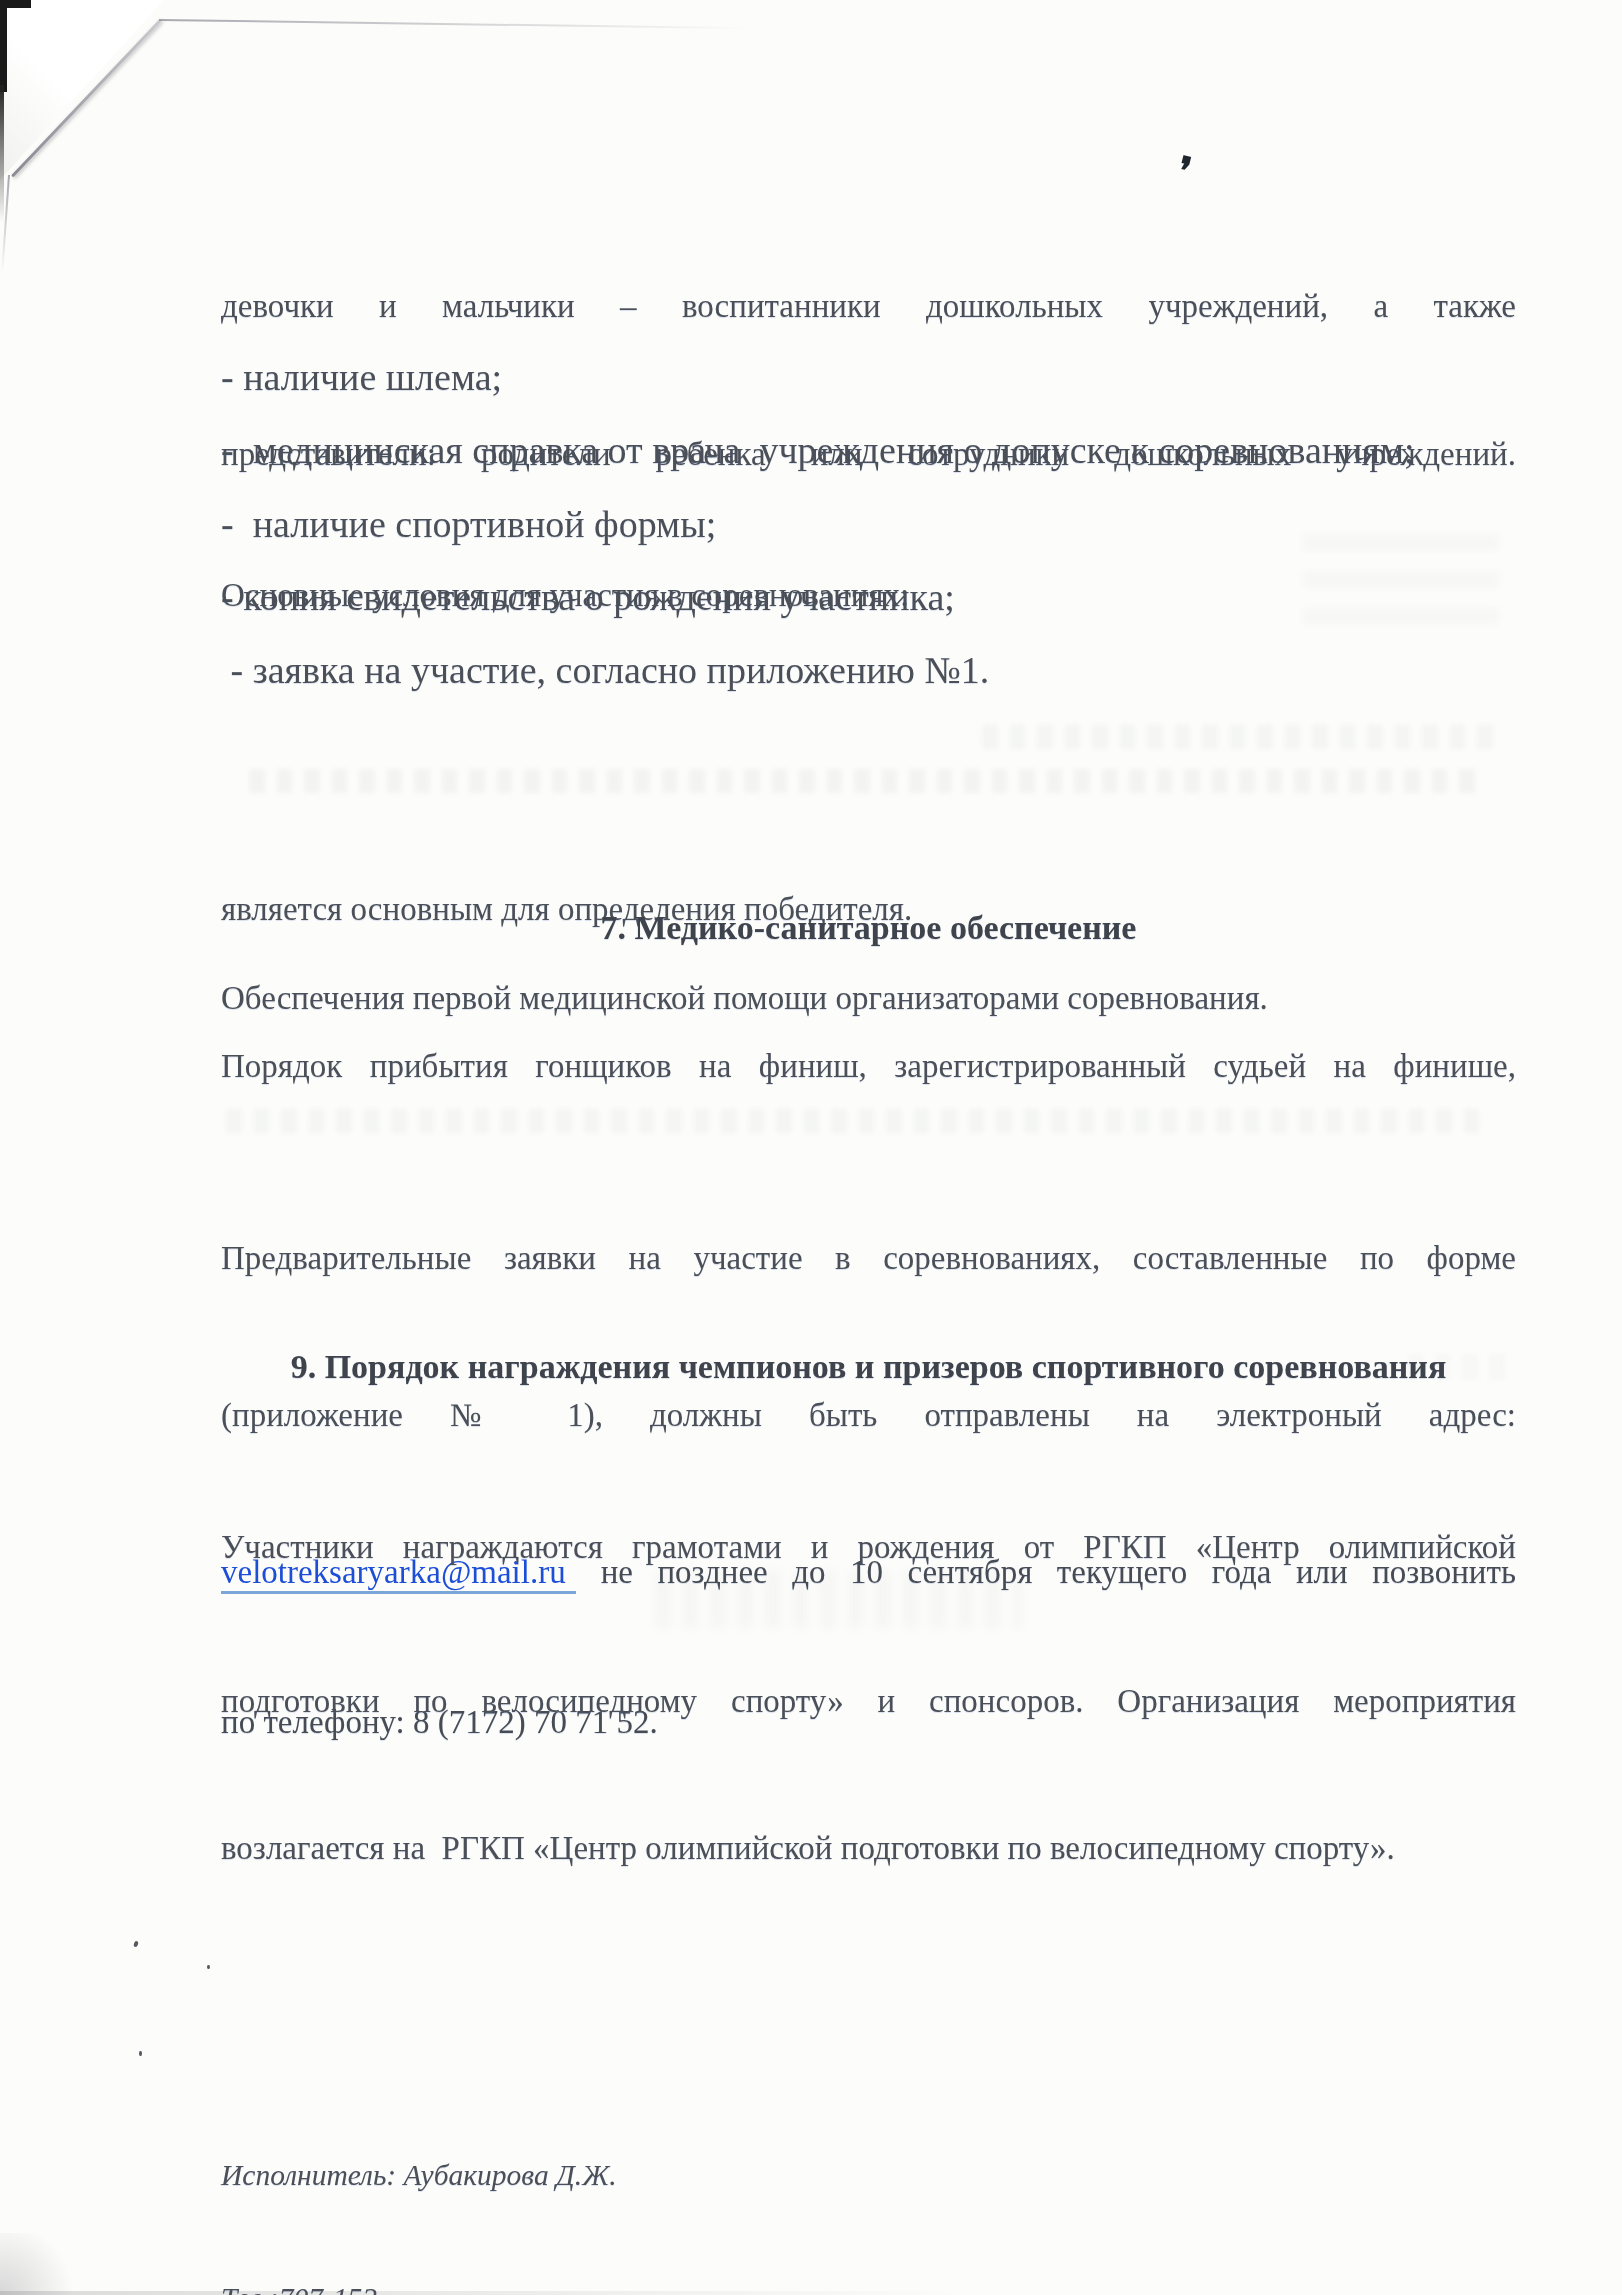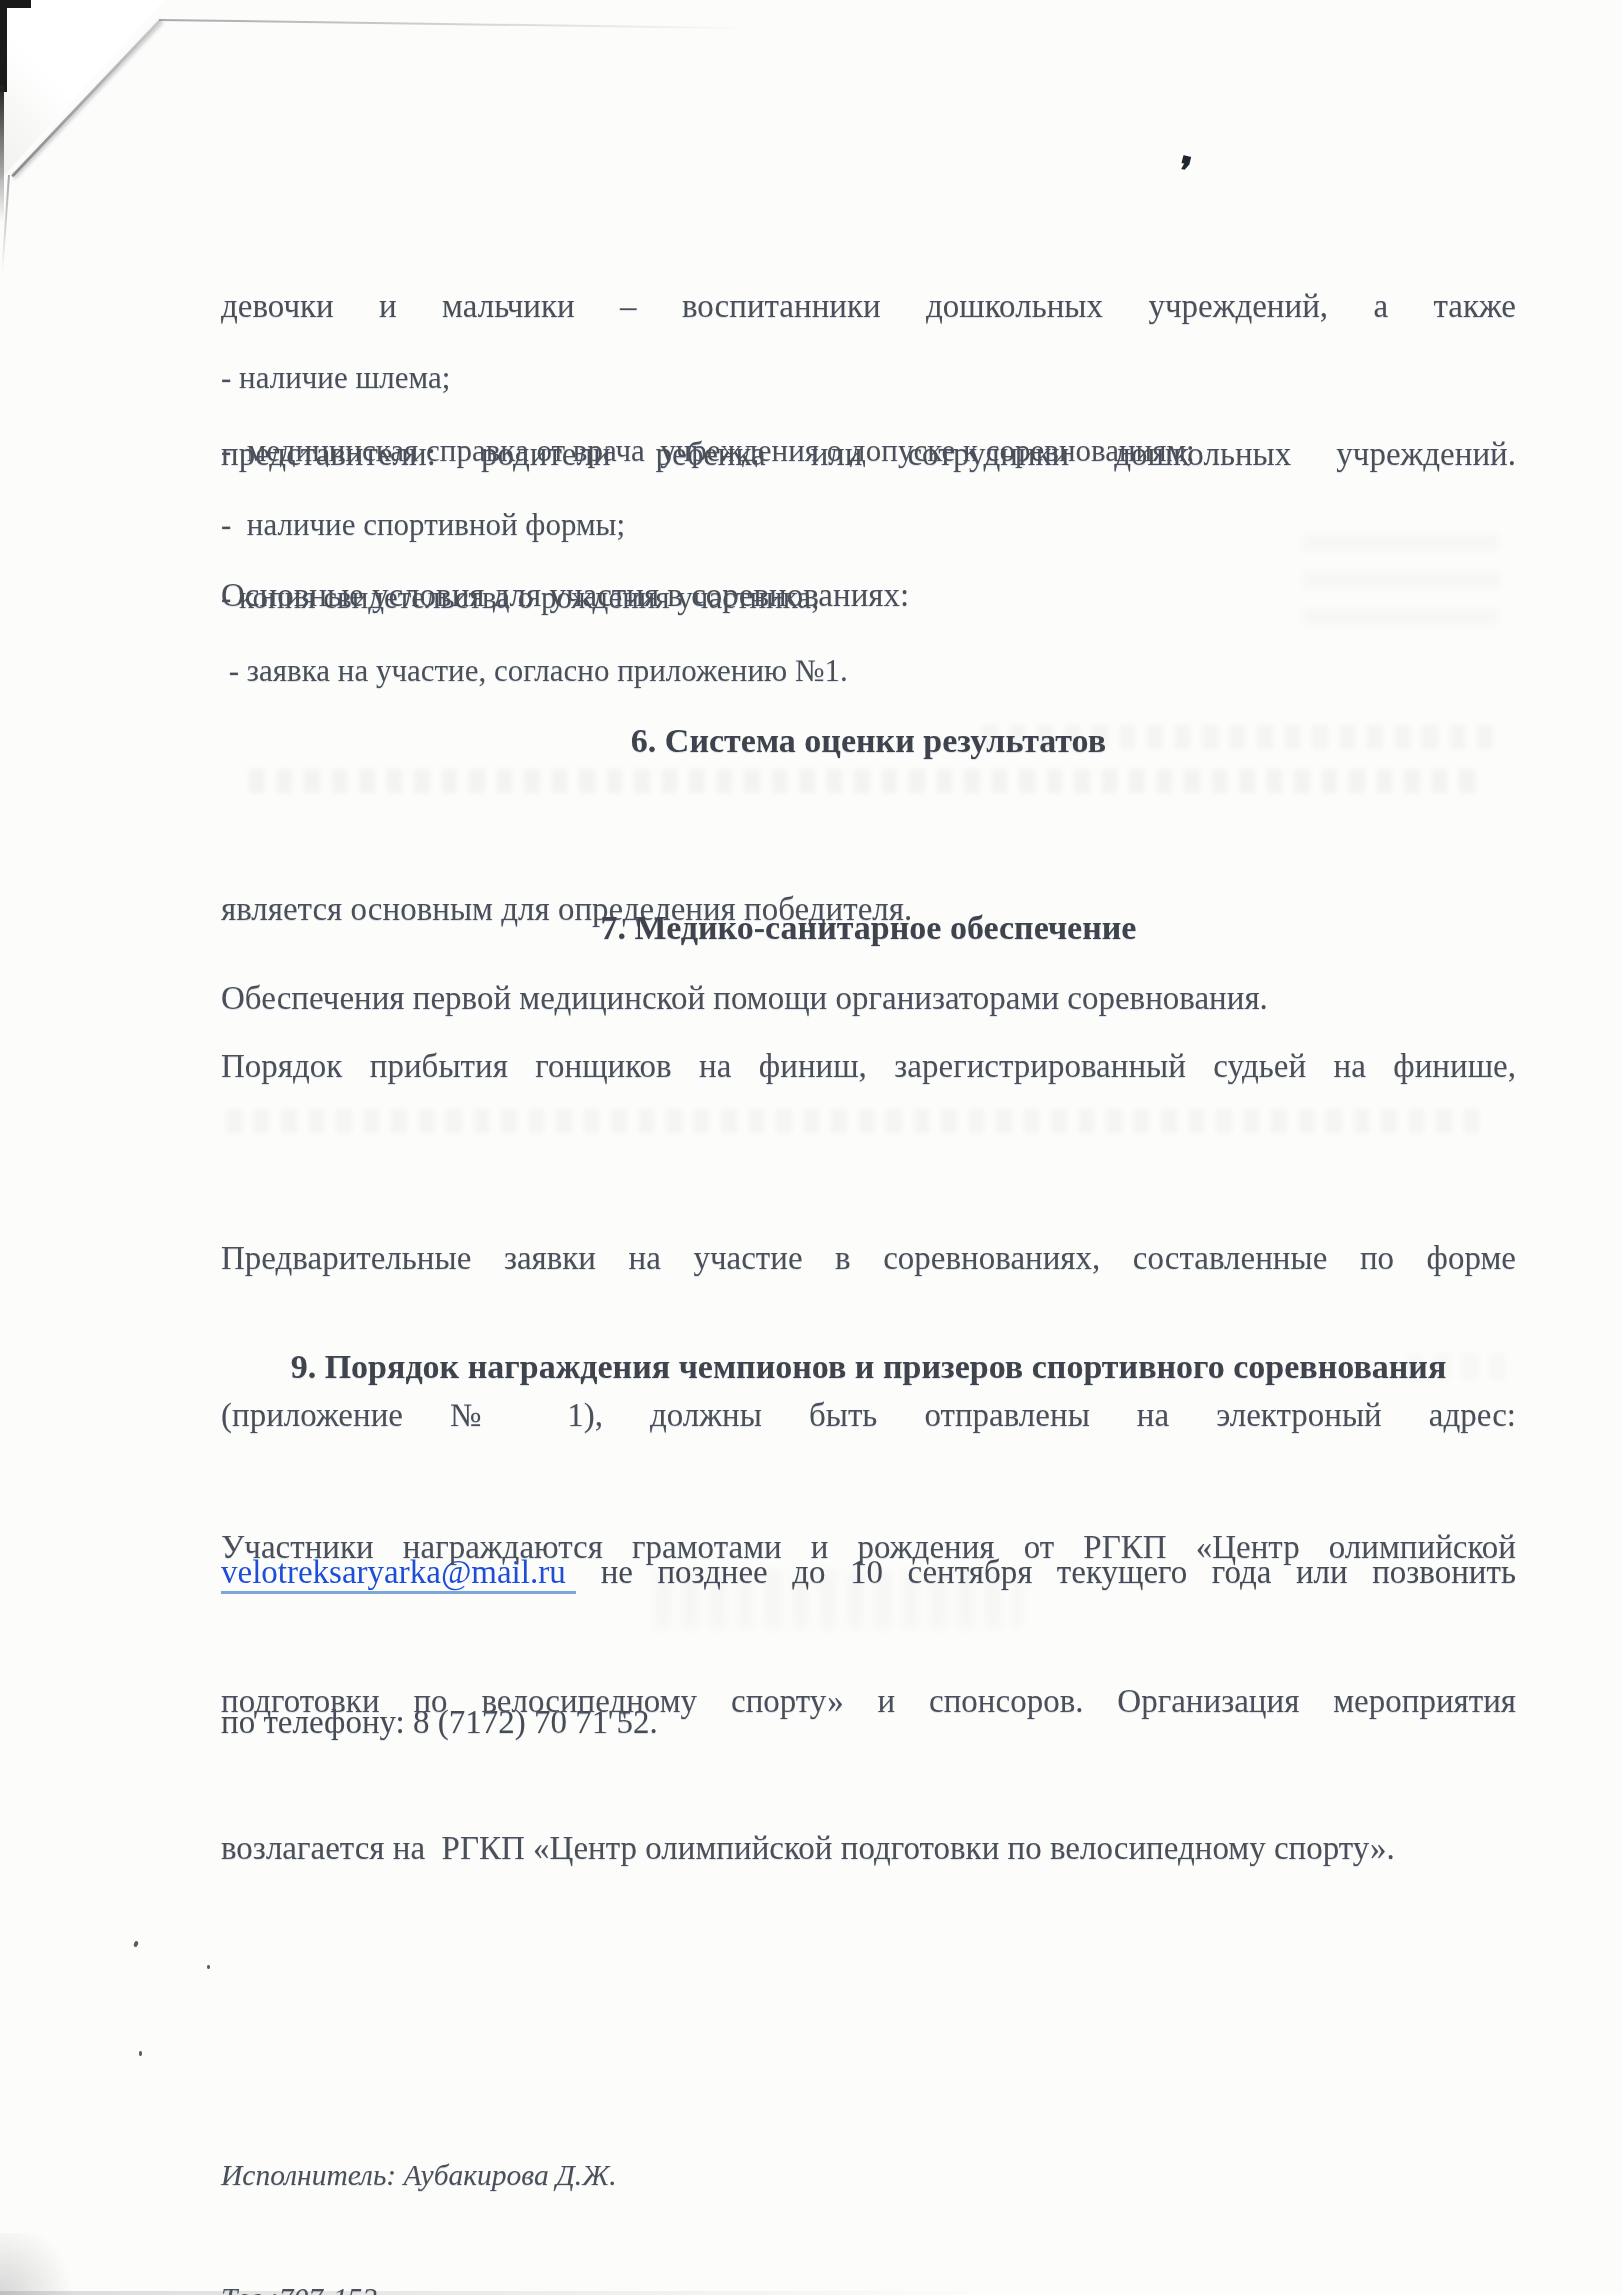--- a/index.html
+++ b/index.html
@@ -64,21 +64,21 @@
   
   .blk{position:absolute;left:221px;width:1295px;color:#4b5058;font-size:33px;
        white-space:pre-wrap;
        text-shadow:0 1.3px 0.7px rgba(90,125,195,.22);}
   .ln{display:block;}
   .j{text-align:justify;text-align-last:justify;margin-top:7px;}
   .l{text-align:left;text-align-last:left;}
   .heading{font-weight:bold;color:#3e434c;font-size:34px;text-align:center;}
   .heading.left{text-align:left;}
   #para1{top:182px;line-height:47px;}
-  .item{position:absolute;left:221px;width:1295px;color:#4b5058;font-size:31px;
+  .item{position:absolute;left:221px;width:1295px;color:#4b5058;font-size:38px;
         white-space:pre-wrap;line-height:47px;
         text-shadow:0 1.3px 0.7px rgba(90,125,195,.22);}
   #item1{top:354px;} #item2{top:427px;} #item3{top:501px;}
   #item4{top:574px;} #item5{top:647px;}
   #h6{top:717px;line-height:47px;}
   #p6{top:784px;line-height:50px;}
   #h7{top:904px;line-height:47px;}
   #p7{top:973px;line-height:50px;text-align:right;}
   #h8{top:1050px;line-height:47px;}
   #p8{top:1126px;line-height:50px;}
@@ -122,21 +122,20 @@
     <span class="ln j">представители: родители ребенка или сотрудники дошкольных учреждений.</span>
     <span class="ln l">Основные условия для участия в соревнованиях:</span>
   </div>
 
   <div class="item" id="item1">- наличие шлема;</div>
   <div class="item" id="item2">-  медицинская справка от врача  учреждения о допуске к соревнованиям;</div>
   <div class="item" id="item3">-  наличие спортивной формы;</div>
   <div class="item" id="item4">- копия свидетельства о рождения участника;</div>
   <div class="item" id="item5"> - заявка на участие, согласно приложению №1.</div>
 
-  <div class="blk heading" id="h6">6. Система оценки результатов</div>
   <div class="blk" id="p6">
     <span class="ln l">является основным для определения победителя.</span>
     <span class="ln j">Порядок прибытия гонщиков на финиш, зарегистрированный судьей на финише,</span>
   </div>
 
   <div class="blk heading" id="h7">7. Медико-санитарное обеспечение</div>
   <div class="blk l" id="p7">Обеспечения первой медицинской помощи организаторами соревнования.</div>
 
   <div class="blk" id="p8">
     <span class="ln j">Предварительные заявки на участие в соревнованиях, составленные по форме</span>

